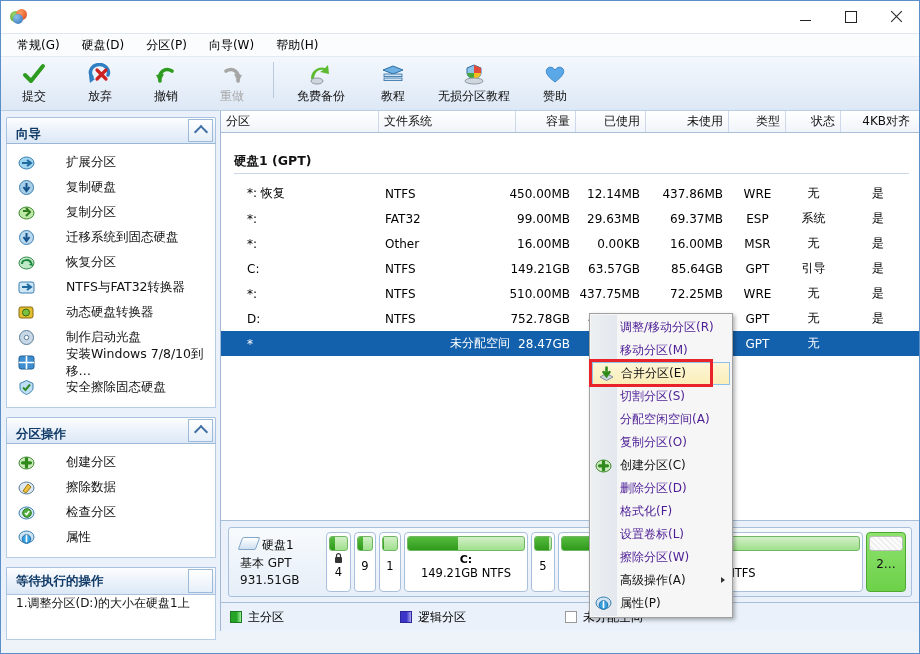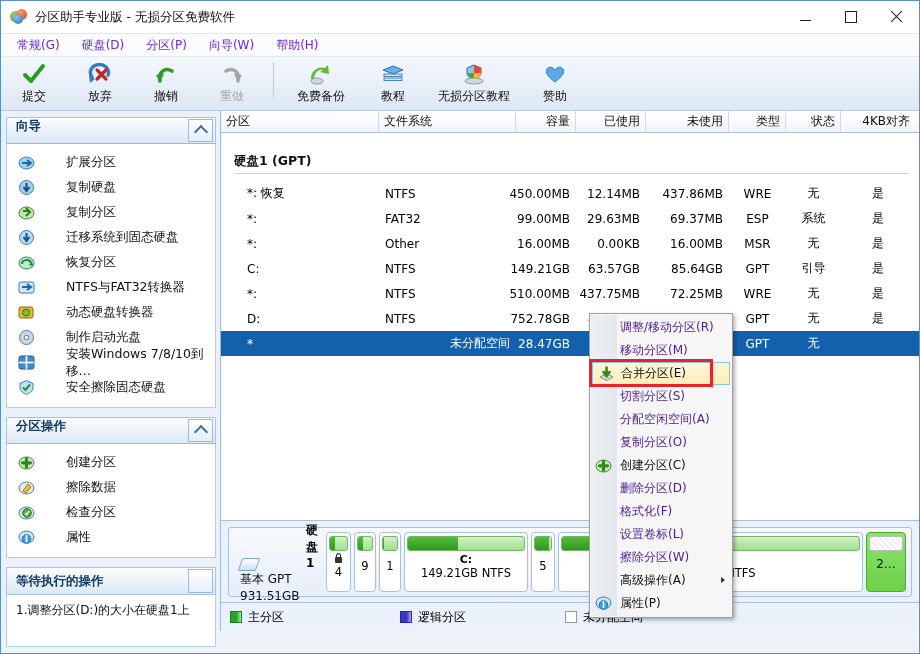--- a/index.html
+++ b/index.html
@@ -29,60 +29,60 @@
   .winbtn.close{width:46px;}
   .wb-min{display:block;width:11px;height:1px;background:#222;margin-top:6px;}
   .wb-max{display:block;width:10px;height:10px;border:1px solid #222;}
   .wb-cls{position:relative;width:12px;height:12px;}
   .wb-cls:before,.wb-cls:after{content:"";position:absolute;left:-1px;top:5px;width:15px;height:1px;background:#222;}
   .wb-cls:before{transform:rotate(45deg);} .wb-cls:after{transform:rotate(-45deg);}
 
   
   .menubar{height:22px;background:#fbfcfe;display:flex;align-items:center;
            padding-left:6px;border-bottom:1px solid #e2eaf4;}
-  .menubar .mi{padding:2px 12px 2px 10px;font-size:12px;color:#6d28d9;}
+  .menubar .mi{padding:2px 12px 2px 10px;font-size:12px;color:#000000;}
 
   
   .toolbar{height:50px;background:linear-gradient(to bottom,#f4f8fd 0%,#e7eff9 55%,#dde8f5 100%);
            display:flex;align-items:flex-start;border-bottom:1px solid #b9cde4;
            position:relative;padding-top:3px;}
   .tbtn{width:66px;display:flex;flex-direction:column;align-items:center;justify-content:flex-start;
         height:46px;padding-top:2px;}
   .tbtn .lbl{font-size:12px;color:#111;margin-top:2px;}
   .tbtn.disabled .lbl{color:#a8a8a8;}
   .tico{height:24px;width:28px;display:flex;align-items:center;justify-content:center;}
   .tsep{width:1px;height:36px;background:#b8cadf;margin:2px 8px 0 8px;align-self:flex-start;}
 
   
   .content{display:flex;height:520px;}
   .sidebar{width:219px;background:#eaf1fa;padding:6px 4px 0 5px;box-sizing:border-box;}
 
   .panel{margin-bottom:9px;}
-  .panel-head{height:25px;display:flex;align-items:flex-start;position:relative;
+  .panel-head{height:25px;display:flex;align-items:flex-end;position:relative;
     background:linear-gradient(to bottom,#fdfefe 0%,#edf3fb 45%,#dce8f6 100%);
     border:1px solid #a8c2df;border-bottom:1px solid #9ab7d8;
     border-radius:2px 2px 0 0;}
   .panel-head .ttl{font-weight:bold;font-size:12.5px;color:#123c68;margin-left:9px;}
   .chev{position:absolute;right:2px;top:1px;width:23px;height:21px;
         background:linear-gradient(to bottom,#ffffff,#e6eff9);
         border:1px solid #9dbad9;display:flex;align-items:center;justify-content:center;}
   .chev i{display:block;width:8px;height:8px;border-left:2px solid #3f6fa3;border-top:2px solid #3f6fa3;
         transform:rotate(45deg);margin-top:3px;}
   .panel-body{background:#fff;border:1px solid #b7cde5;border-top:none;padding:6px 0 7px 0;}
   .item{height:25px;display:flex;align-items:center;padding-left:11px;gap:23px;}
   .item .txt{font-size:12.5px;color:#111;margin-left:8px;}
   .micon{width:17px;height:17px;flex:none;position:relative;}
 
   .pend-head{height:26px;display:flex;align-items:center;position:relative;
     background:linear-gradient(to bottom,#fdfefe 0%,#edf3fb 45%,#dce8f6 100%);
     border:1px solid #a8c2df;}
   .pend-head .ttl{font-weight:bold;font-size:12.5px;color:#123c68;margin-left:9px;}
   .pend-sq{position:absolute;right:2px;top:1px;width:23px;height:22px;
         background:linear-gradient(to bottom,#ffffff,#e6eff9);border:1px solid #9dbad9;}
-  .pend-body{background:#fff;border:1px solid #b7cde5;border-top:none;height:44px;padding-top:7px;}
+  .pend-body{background:#fff;border:1px solid #b7cde5;border-top:none;height:44px;padding-top:0;}
   .pend-body .line{font-size:12px;color:#111;padding-left:9px;}
 
   
   .main{flex:1;display:flex;flex-direction:column;background:#fff;
         border-left:1px solid #9fb9d6;}
   .thead{height:21px;display:flex;background:linear-gradient(to bottom,#ffffff,#f0f4fa);
          border-bottom:1px solid #a9bfd8;}
   .th{font-size:12px;color:#111;display:flex;align-items:center;box-sizing:border-box;
       border-right:1px solid #cdd9e8;padding:0 5px;height:21px;}
   .th.r{justify-content:flex-end;}
@@ -94,21 +94,21 @@
   .row.sel{background:#1361ad;color:#fff;}
   .cell{font-size:12px;box-sizing:border-box;padding:0 6px;display:flex;align-items:center;height:25px;}
   .cell.r{justify-content:flex-end;}
   .cell.c{justify-content:center;}
 
   
   .diskmap{height:82px;background:#eaf1fa;border-top:1px solid #a9bfd8;padding:6px 7px;box-sizing:border-box;}
   .dm-inner{height:70px;border:1px solid #a9c0dc;border-radius:3px;
             background:linear-gradient(to bottom,#f7fafd,#e6eef8);display:flex;align-items:center;padding:4px 5px;box-sizing:border-box;}
   .dm-info{width:86px;flex:none;padding-left:6px;}
-  .dm-info .l1{font-weight:bold;font-size:12px;display:flex;align-items:flex-end;gap:44px;}
+  .dm-info .l1{font-weight:normal;font-size:12px;display:flex;align-items:flex-start;}
   .dm-info .l2,.dm-info .l3{font-size:12px;color:#111;margin-top:1px;}
   .dm-disk-ico{width:17px;height:12px;margin-right:5px;position:relative;flex:none;}
   .dm-disk-ico .d{position:absolute;left:0;top:0;width:16px;height:11px;
       background:linear-gradient(to bottom,#ffffff,#cfe0f0);border:1px solid #7fa5c9;
       transform:skewX(-20deg);border-radius:2px;}
   .parts{display:flex;align-items:stretch;height:60px;flex:1;gap:3px;}
   .part{border:1px solid #a9c0dc;border-radius:4px;background:#fff;
         display:flex;flex-direction:column;box-sizing:border-box;padding:3px 2px 2px 2px;
         align-items:center;justify-content:flex-start;overflow:hidden;}
   .bar{height:15px;width:100%;border:1px solid #6fb765;border-radius:3px;box-sizing:border-box;
@@ -153,21 +153,20 @@
 <body>
 
 <div class="app">
 
   <div class="titlebar">
     <div class="tb-icon">
       <div class="c1"></div>
         <div class="c2"></div>
         <div class="c3"></div>
     </div>
-    <div class="tb-title">分区助手专业版 - 无损分区免费软件</div>
     <div class="winbtns">
       <div class="winbtn">
           <span class="wb-min"></span>
         </div>
       <div class="winbtn">
           <span class="wb-max"></span>
         </div>
       <div class="winbtn close">
           <span class="wb-cls"></span>
         </div>

